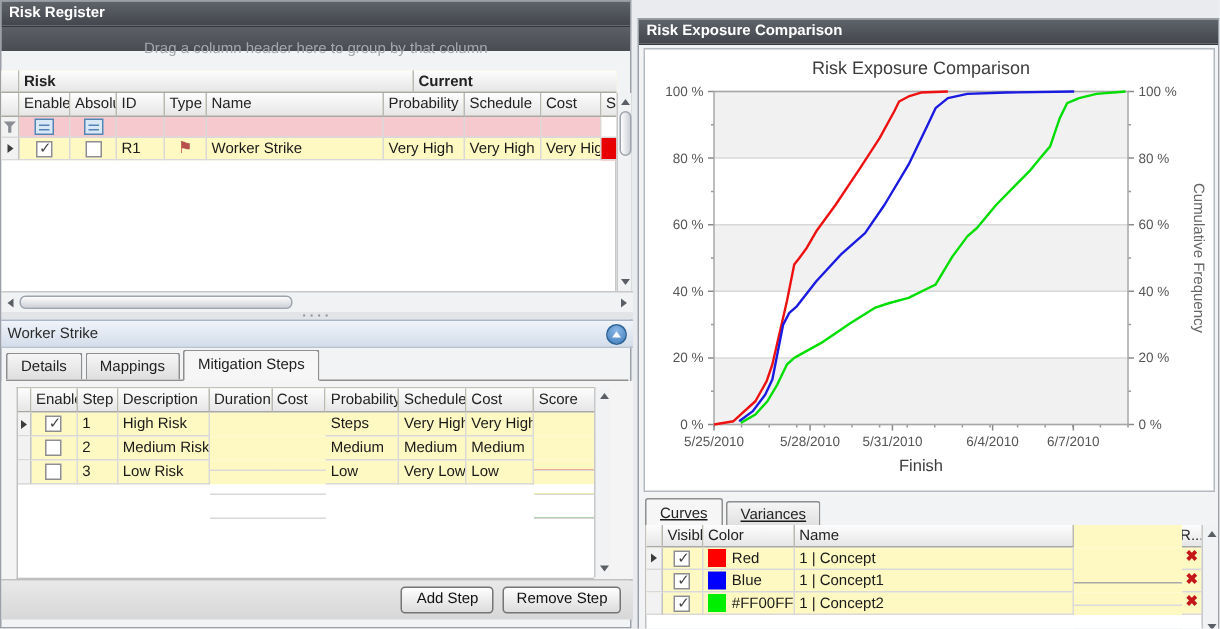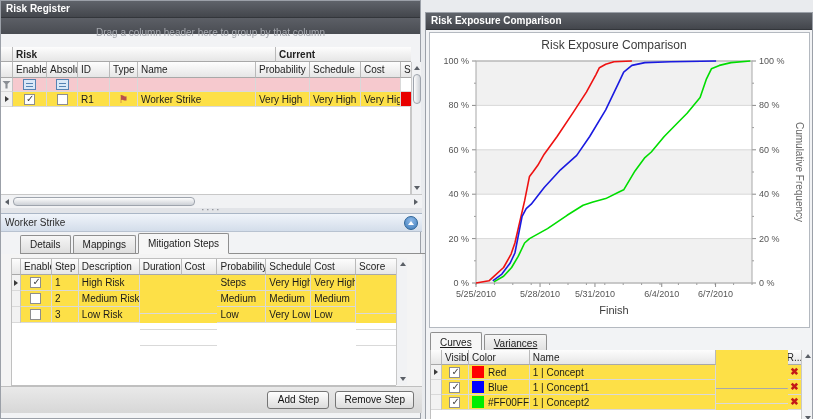--- a/index.html
+++ b/index.html
@@ -4,21 +4,21 @@
 <style>
 *{margin:0;padding:0;box-sizing:border-box;}
 body{width:813px;height:419px;position:relative;font-family:"Liberation Sans",sans-serif;font-size:10px;background:#e9ebee;overflow:hidden;color:#1a1a1a;}
 .panel{position:absolute;background:#f2f3f5;border:1px solid #9ba0a8;}
 #left-panel{left:0;top:0;width:421px;height:419px;}
 #right-panel{left:425px;top:12px;width:388px;height:419px;}
 .titlebar{height:17px;background:linear-gradient(#5f636a,#43464c);color:#fff;font-weight:bold;font-size:10px;line-height:16px;padding-left:5px;border-bottom:1px solid #33363b;}
 
 .groupbar{height:16px;background:linear-gradient(#5c5f66,#494c52);color:#a4a7ad;text-align:center;line-height:29px;font-size:10px;}
 
-.row{display:flex;background:#fde047;}
+.row{display:flex;background:#fef9c3;}
 .cell{border-right:1px solid #d9d9d9;border-bottom:1px solid #d9d9d9;padding:0 3px;white-space:nowrap;overflow:hidden;display:flex;align-items:center;}
 .hcell{border-right:1px solid #b9b9b9;border-bottom:1px solid #a8a8a8;background:linear-gradient(#fdfdfd,#e6e6e6);padding:0 3px;white-space:nowrap;overflow:hidden;display:flex;align-items:center;color:#222;}
 .r{justify-content:flex-end;margin-top:38px;}
 .ind{background:#f2f2f2;border-right:1px solid #c2c2c2;border-bottom:1px solid #d9d9d9;display:flex;align-items:center;justify-content:center;}
 
 .c0{width:12px}.c1{width:34px;justify-content:center}.c2{width:31px;justify-content:center}.c3{width:32px}.c4{width:28px;justify-content:center}.c5{width:118px}.c6{width:54px}.c7{width:51px}.c8{width:40px}.c9{width:10px;border-right:none}
 #rr-grid{position:absolute;left:0;top:46px;width:410px;}
 #rr-body-fill{position:absolute;left:0;top:106px;width:410px;height:87px;background:#fff;border-right:1px solid #c8c8c8;}
 .band{font-weight:bold;}
 .filter-row .cell{background:#f6c9ce;}
@@ -166,21 +166,21 @@
       <span class="dots">····</span>
     </div>
 
   <div class="subhdr">
     <span class="t">Worker Strike</span>
     <div class="collapse-btn">
         <div class="tri-u"></div>
       </div>
   </div>
 
-  <div class="tabstrip" style="left:3px;top:232px;width:415px;margin-left:16px;">
+  <div class="tabstrip" style="left:3px;top:232px;width:415px;">
     <div class="tab">Details</div>
     <div class="tab">Mappings</div>
     <div class="tab active">Mitigation Steps</div>
   </div>
 
   <div id="ms-area">
     <div id="ms-table">
       <div class="row" style="height:16px;">
         <div class="hcell m0"></div>
         <div class="hcell m1" style="justify-content:flex-start">Enabled</div>

